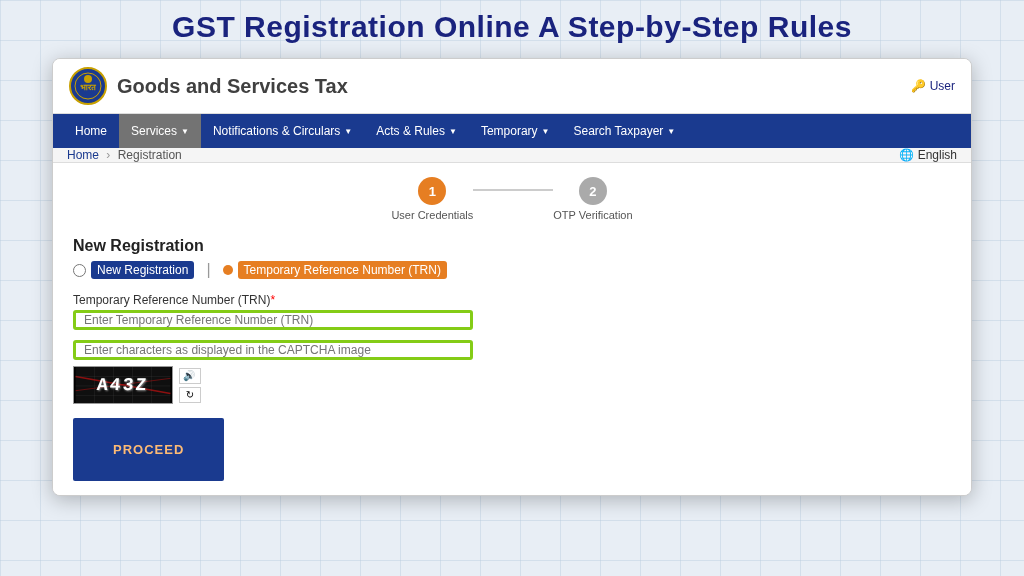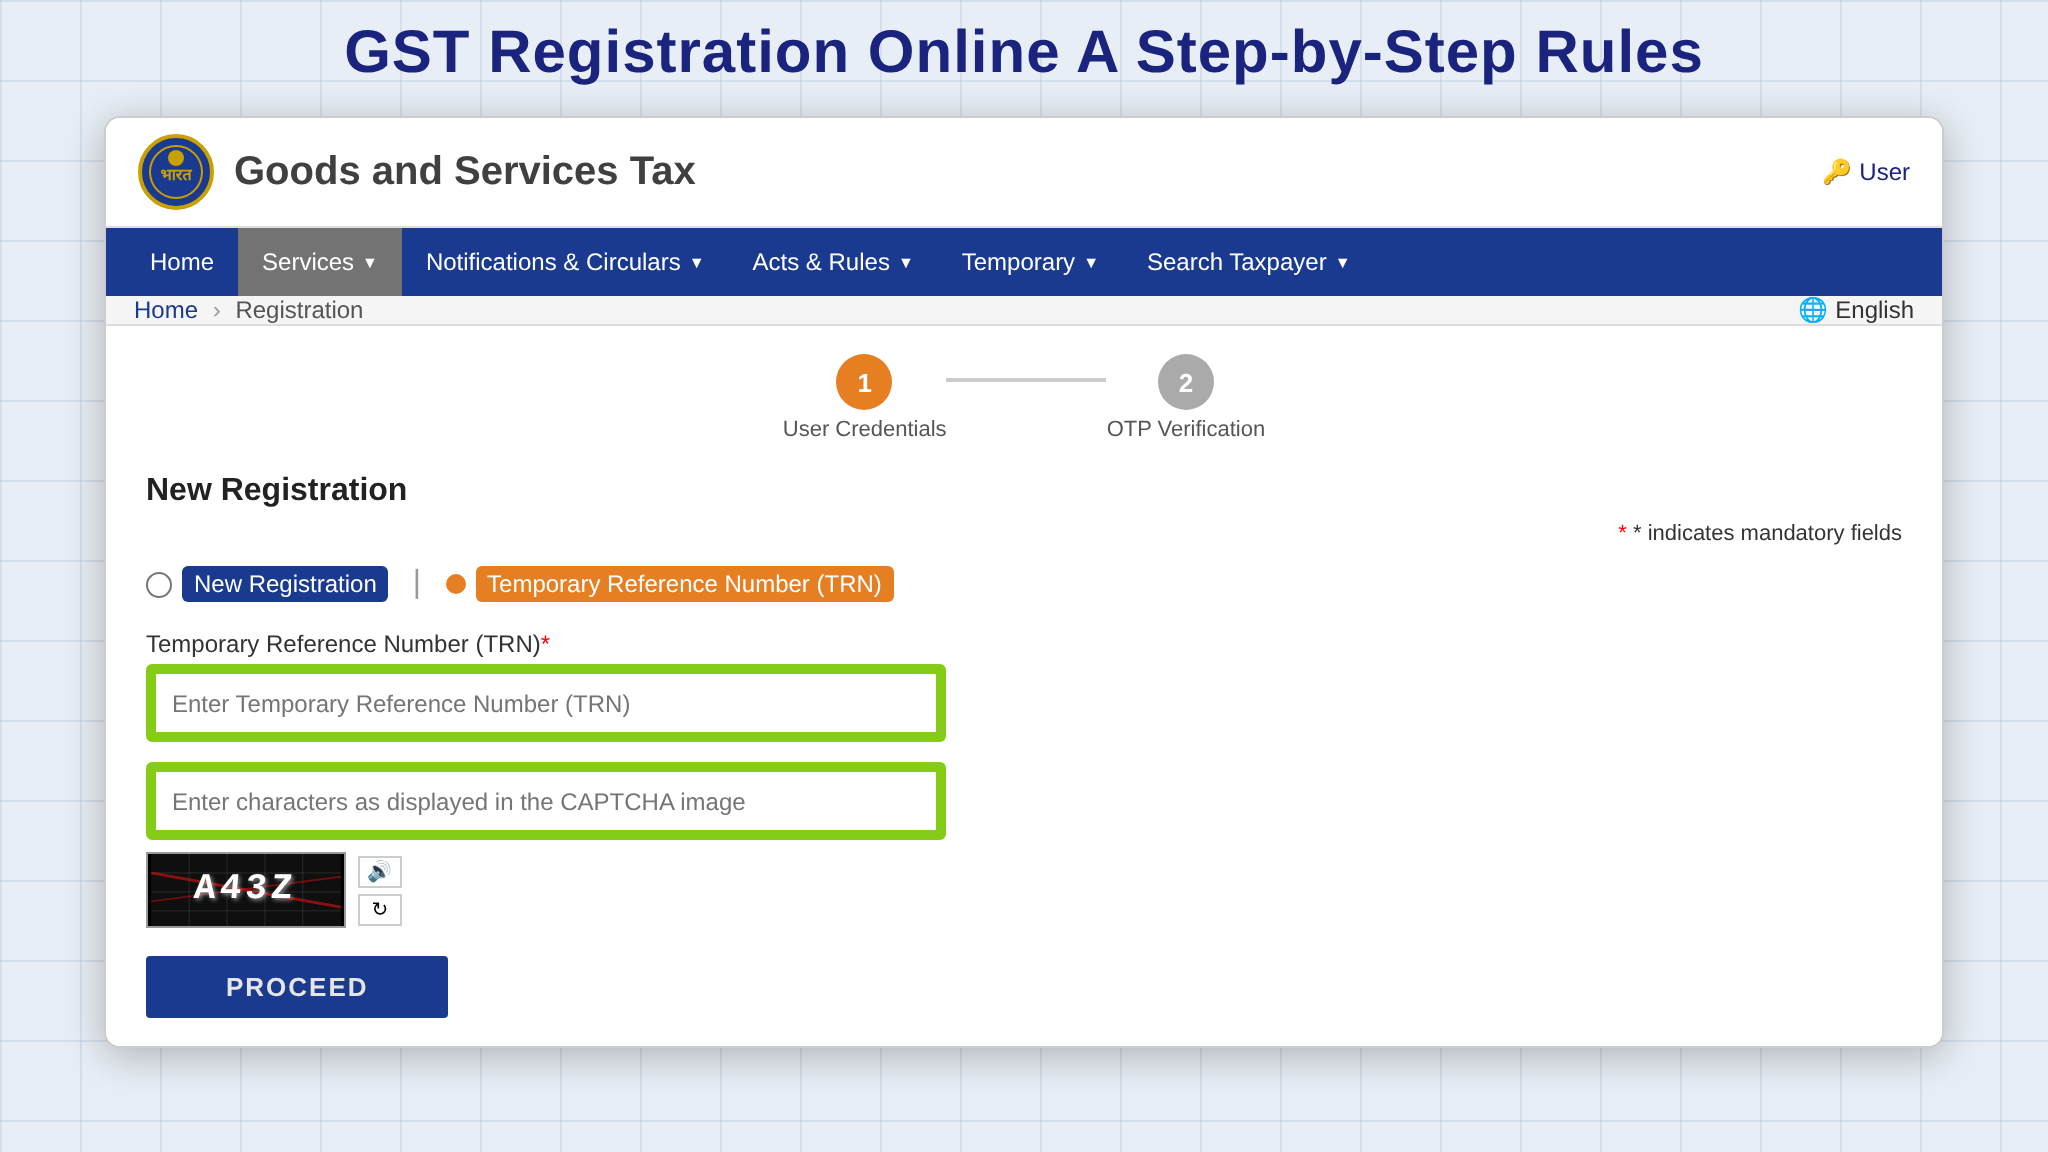--- a/index.html
+++ b/index.html
@@ -227,22 +227,22 @@
       color: #333;
       margin-bottom: 3px;
       display: block;
     }
     .form-label .req {
       color: red;
     }
     .form-input {
       width: 100%;
       max-width: 400px;
-      height: 39px;
-      border: 5px solid #84cc16;
+      height: 20px;
+      border: 3px solid #84cc16;
       border-radius: 3px;
       padding: 4px 8px;
       font-size: 12px;
       color: #999;
       outline: none;
     }
     .captcha-area {
       display: flex;
       align-items: center;
       gap: 6px;
@@ -285,23 +285,23 @@
       border: 1px solid #ccc;
       cursor: pointer;
       display: flex;
       align-items: center;
       justify-content: center;
       font-size: 10px;
     }
     .proceed-btn {
       display: block;
       background: #1a3a8f;
-      color: #e5e5e5;
+      color: #fdba74;
       border: none;
-      padding: 8px 40px;
+      padding: 24px 40px;
       font-size: 13px;
       font-weight: bold;
       cursor: pointer;
       margin-top: 14px;
       border-radius: 2px;
       letter-spacing: 1px;
     }
   </style>
 </head>
 <body>
@@ -368,23 +368,20 @@
         <div class="step-label">User Credentials</div>
       </div>
       <div class="step-line"></div>
       <div class="step">
         <div class="step-circle inactive">2</div>
         <div class="step-label">OTP Verification</div>
       </div>
     </div>
 
     <div class="form-title">New Registration</div>
-    <div class="mandatory-note">
-      <span class="red">* </span><span>* indicates mandatory fields</span>
-    </div>
 
     <div class="radio-group">
       <div class="radio-option">
         <input type="radio" name="reg-type" id="new-reg" style="">
         <span class="radio-label-highlight">New Registration</span>
       </div>
       <span style="color:#999;">|</span>
       <div class="radio-option">
         <span class="dot-orange"></span>
         <span class="radio-label-orange">Temporary Reference Number (TRN)</span>

